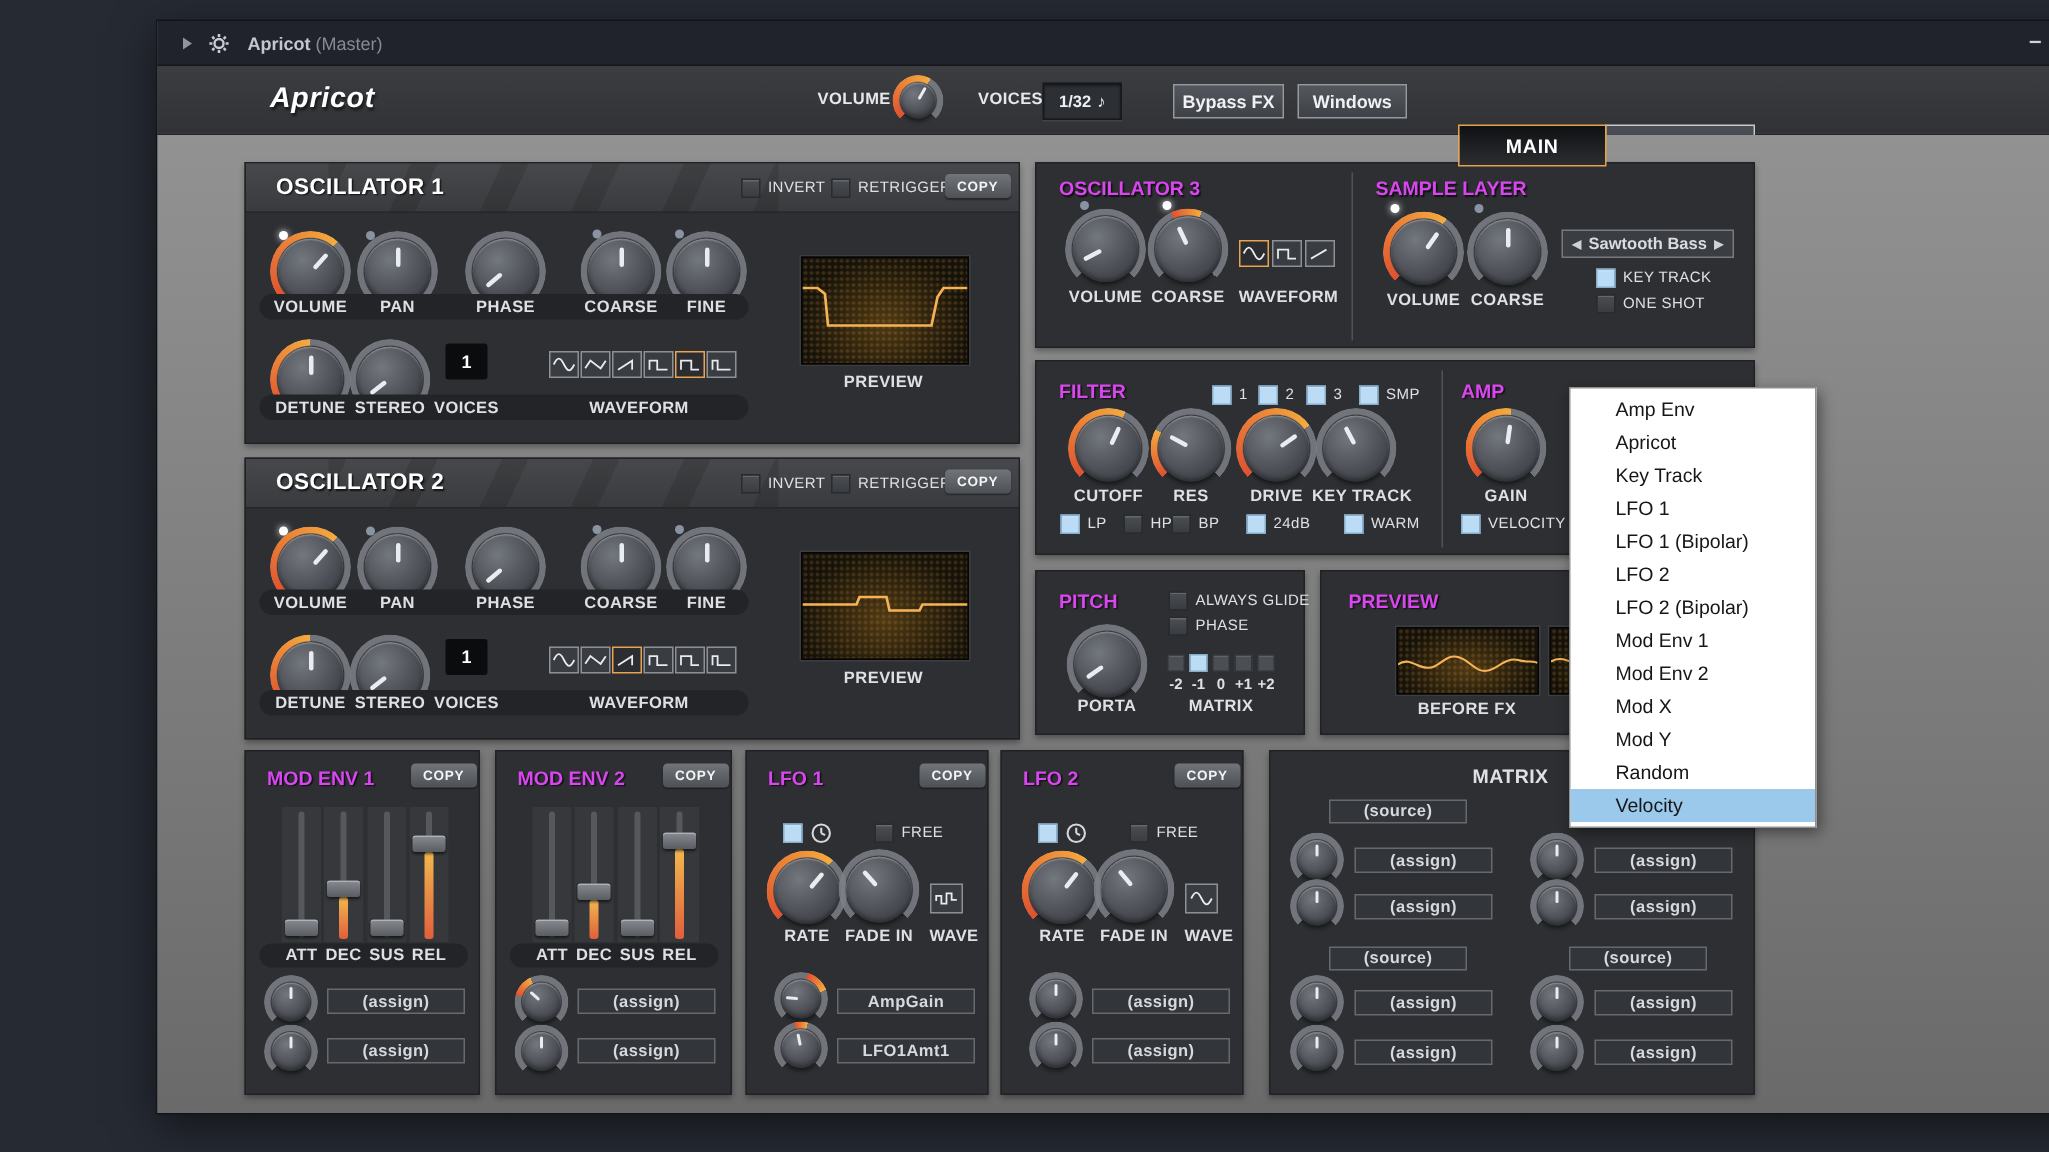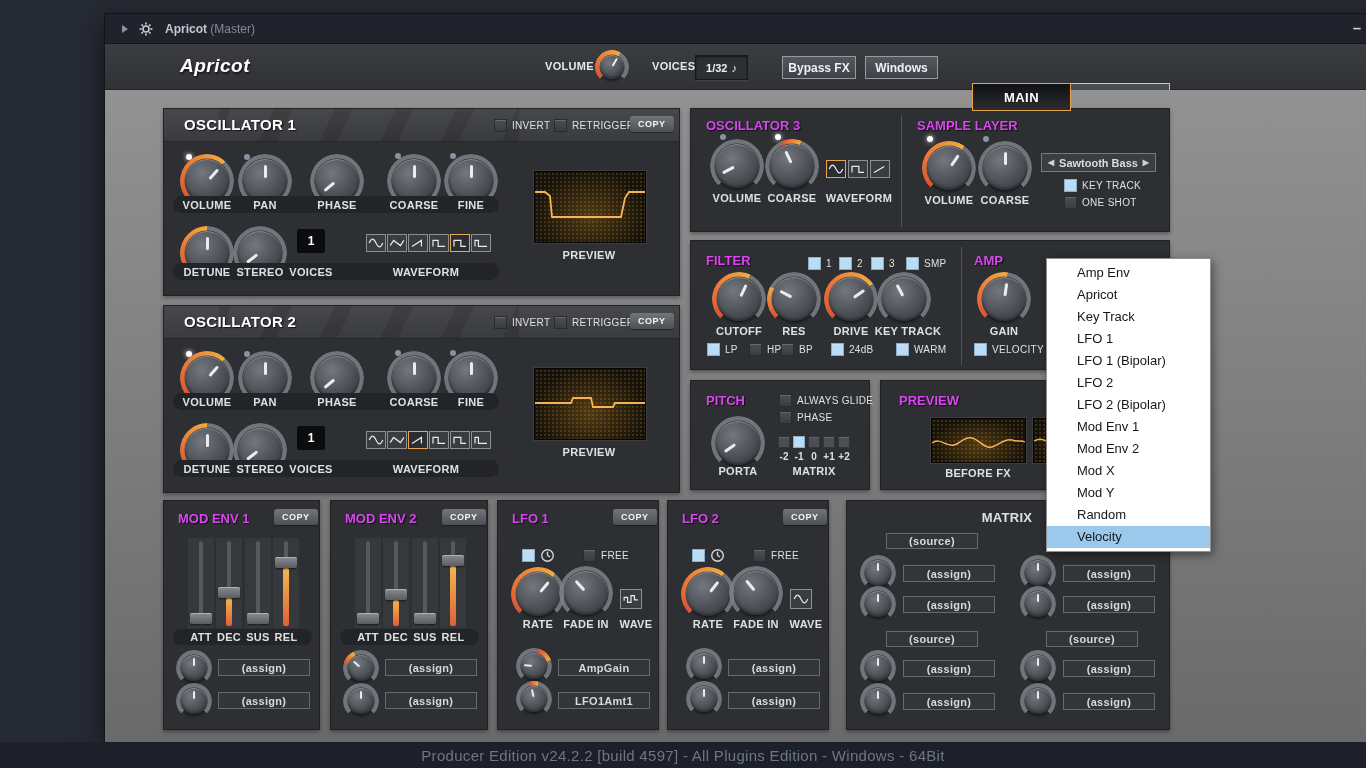--- a/index.html
+++ b/index.html
@@ -690,16 +690,13 @@
     <div class="dd-item">LFO 2</div>
     <div class="dd-item">LFO 2 (Bipolar)</div>
     <div class="dd-item">Mod Env 1</div>
     <div class="dd-item">Mod Env 2</div>
     <div class="dd-item">Mod X</div>
     <div class="dd-item">Mod Y</div>
     <div class="dd-item">Random</div>
     <div class="dd-item sel">Velocity</div>
   </div>
 
-  <div class="statusbar">
-    <span>Producer Edition v24.2.2 [build 4597] - All Plugins Edition - Windows - 64Bit</span>
-  </div>
 </div>
 
 </body></html>

